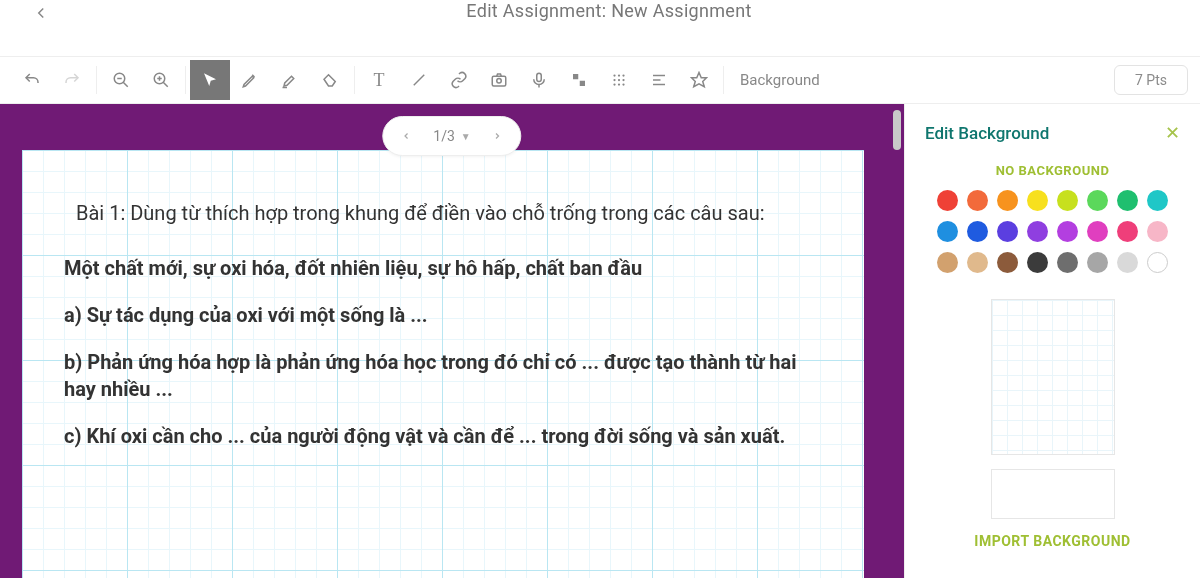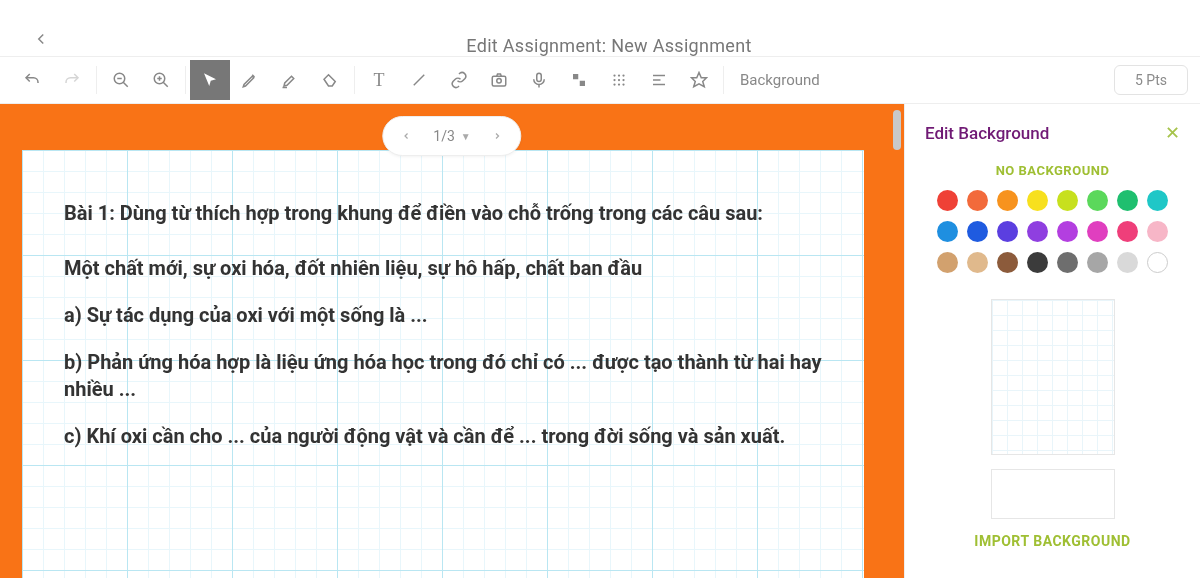--- a/index.html
+++ b/index.html
@@ -7,21 +7,21 @@
   font-family: -apple-system, BlinkMacSystemFont, "Segoe UI", Roboto, Helvetica, Arial, sans-serif;
   color: #555;
   background: #fff;
   width: 1200px;
   height: 578px;
   overflow: hidden;
 }
 .titlebar {
   height: 56px;
   display: flex;
-  align-items: flex-end;
+  align-items: flex-start;
   padding: 0 24px;
   background: #fff;
 }
 .back-arrow {
   color: #888;
   font-size: 18px;
   cursor: pointer;
   padding: 4px 8px;
 }
 .ghost-label { color: #eee; font-size: 14px; margin-left: 24px; }
@@ -64,21 +64,21 @@
   color: #8b8b8b;
   font-size: 14px;
 }
 .workspace {
   display: flex;
   height: calc(578px - 56px - 48px);
 }
 .canvas-wrap {
   flex: 1;
   position: relative;
-  background: #f97316;
+  background: #701a75;
   overflow: hidden;
 }
 .pager {
   position: absolute;
   top: 12px;
   left: 50%;
   transform: translateX(-50%);
   background: #fff;
   border: 1px solid #eee;
   border-radius: 22px;
@@ -104,21 +104,21 @@
     linear-gradient(90deg, #b9e6f2 1px, transparent 1px),
     linear-gradient(#e8f6fb 1px, transparent 1px),
     linear-gradient(90deg, #e8f6fb 1px, transparent 1px);
   background-size: 105px 105px, 105px 105px, 21px 21px, 21px 21px;
   padding: 50px 42px 42px 42px;
   color: #333;
   font-size: 20px;
   line-height: 1.35;
 }
 .canvas p { margin: 0 0 20px 0; font-weight: 700; }
-.canvas .heading { font-weight: 700; margin-bottom: 28px; }
+.canvas .heading { font-weight: 400; margin-bottom: 28px; margin-left: 12px; }
 .canvas-scroll {
   position: absolute;
   right: 0; top: 0; bottom: 0;
   width: 14px;
   background: transparent;
 }
 .canvas-scroll .thumb {
   position: absolute;
   left: 3px; top: 6px;
   width: 8px; height: 40px;
@@ -131,21 +131,21 @@
   background: #fff;
   display: flex;
   flex-direction: column;
 }
 .sidebar-head {
   display: flex;
   align-items: center;
   justify-content: space-between;
   padding: 18px 20px 12px 20px;
 }
-.sidebar-head h3 { font-size: 17px; font-weight: 500; color: #701a75; }
+.sidebar-head h3 { font-size: 17px; font-weight: 500; color: #0f766e; }
 .close-x { color: #a6c34b; font-size: 18px; cursor: pointer; }
 .no-bg {
   color: #9fbf33;
   font-weight: 700;
   font-size: 13px;
   letter-spacing: .5px;
   text-align: center;
   padding: 8px 0 12px;
   cursor: pointer;
 }
@@ -314,21 +314,21 @@
       </svg>
     </div>
   <div class="tbtn">
       <svg viewBox="0 0 24 24" fill="none" stroke="currentColor" stroke-width="2">
         <polygon points="12 2 15 9 22 9 17 14 19 21 12 17 5 21 7 14 2 9 9 9"></polygon>
       </svg>
     </div>
   <div class="tsep"></div>
   <div class="bg-label">Background</div>
   <div class="spacer"></div>
-  <div class="points-pill">5 Pts</div>
+  <div class="points-pill">7 Pts</div>
 </div>
 
 <div class="workspace">
   <div class="canvas-wrap">
     <div class="pager">
       <div class="pbtn"><svg width="10" height="10" viewBox="0 0 24 24" fill="none" stroke="currentColor" stroke-width="3">
             <polyline points="15 18 9 12 15 6"></polyline>
           </svg></div>
       <div class="plabel">
           <span>1/3</span>
@@ -336,21 +336,21 @@
         </div>
       <div class="pbtn"><svg width="10" height="10" viewBox="0 0 24 24" fill="none" stroke="currentColor" stroke-width="3">
             <polyline points="9 18 15 12 9 6"></polyline>
           </svg></div>
     </div>
 
     <div class="canvas">
       <p class="heading">Bài 1: Dùng từ thích hợp trong khung để điền vào chỗ trống trong các câu sau:</p>
       <p>Một chất mới, sự oxi hóa, đốt nhiên liệu, sự hô hấp, chất ban đầu</p>
       <p>a) Sự tác dụng của oxi với một sống là ...</p>
-      <p>b) Phản ứng hóa hợp là liệu ứng hóa học trong đó chỉ có ... được tạo thành từ hai hay nhiều ...</p>
+      <p>b) Phản ứng hóa hợp là phản ứng hóa học trong đó chỉ có ... được tạo thành từ hai hay nhiều ...</p>
       <p>c) Khí oxi cần cho ... của người động vật và cần để ... trong đời sống và sản xuất.</p>
     </div>
 
     <div class="canvas-scroll">
         <div class="thumb"></div>
       </div>
   </div>
 
   <div class="sidebar">
     <div class="sidebar-head">

